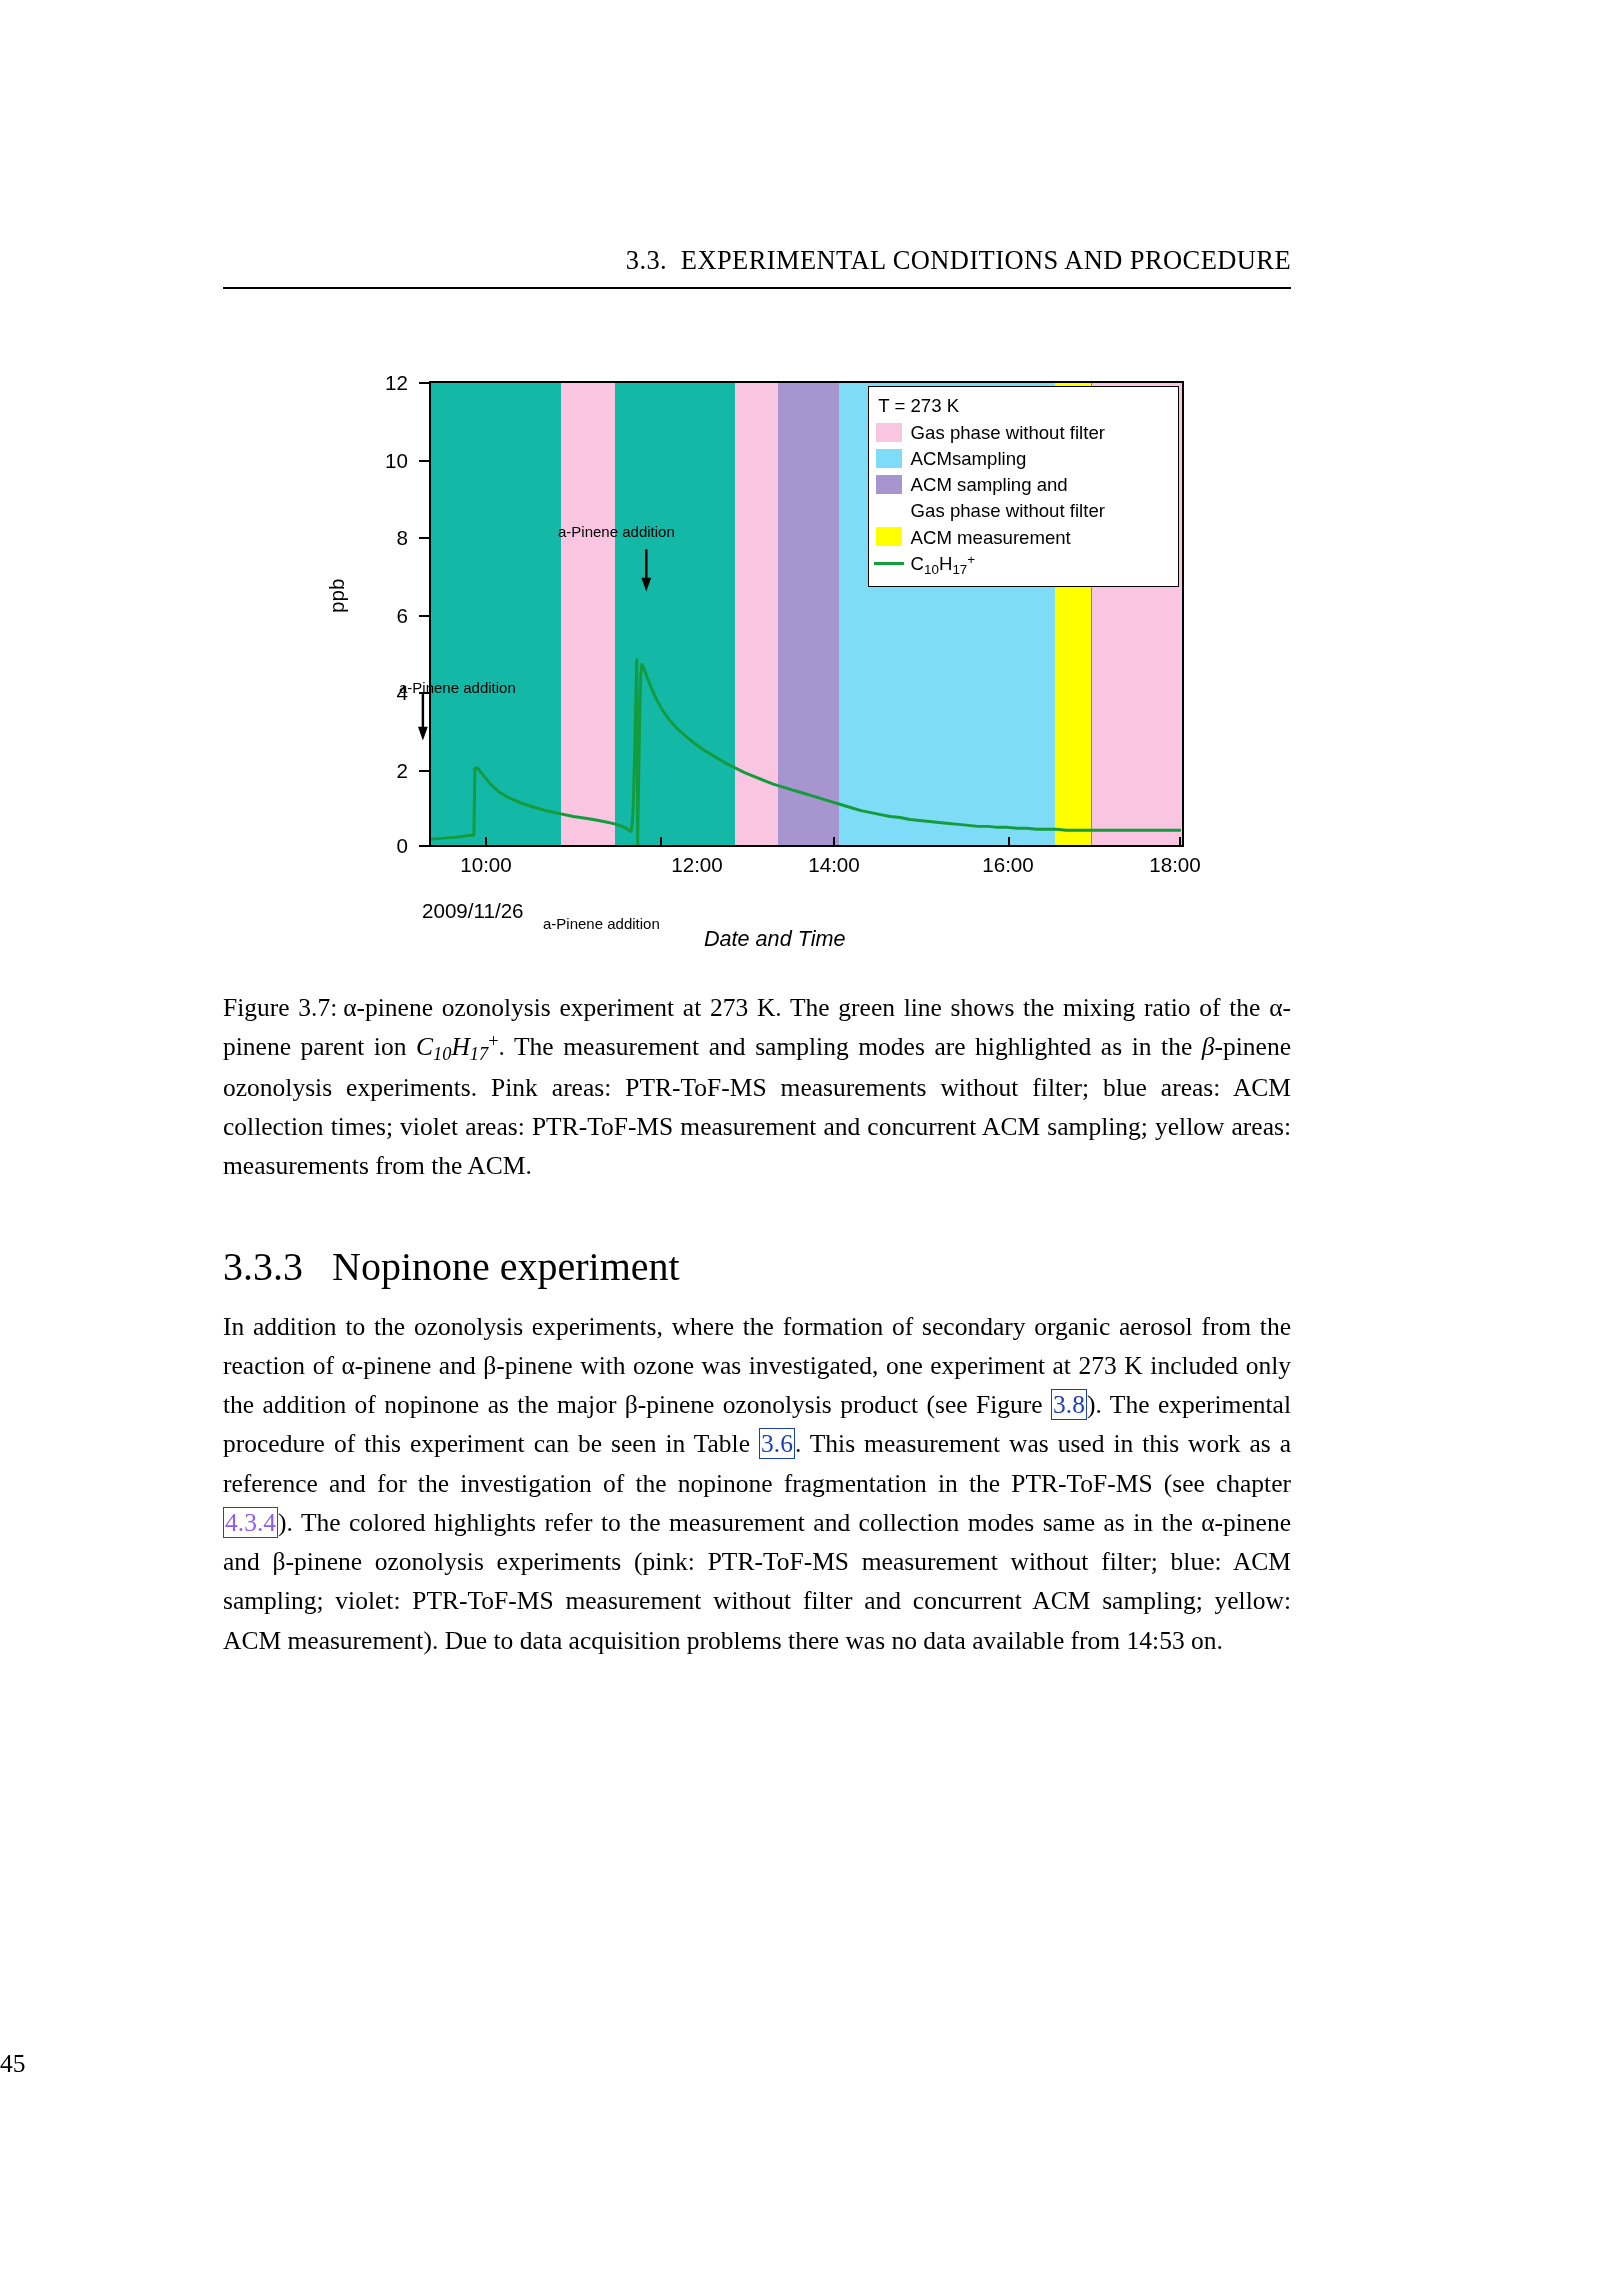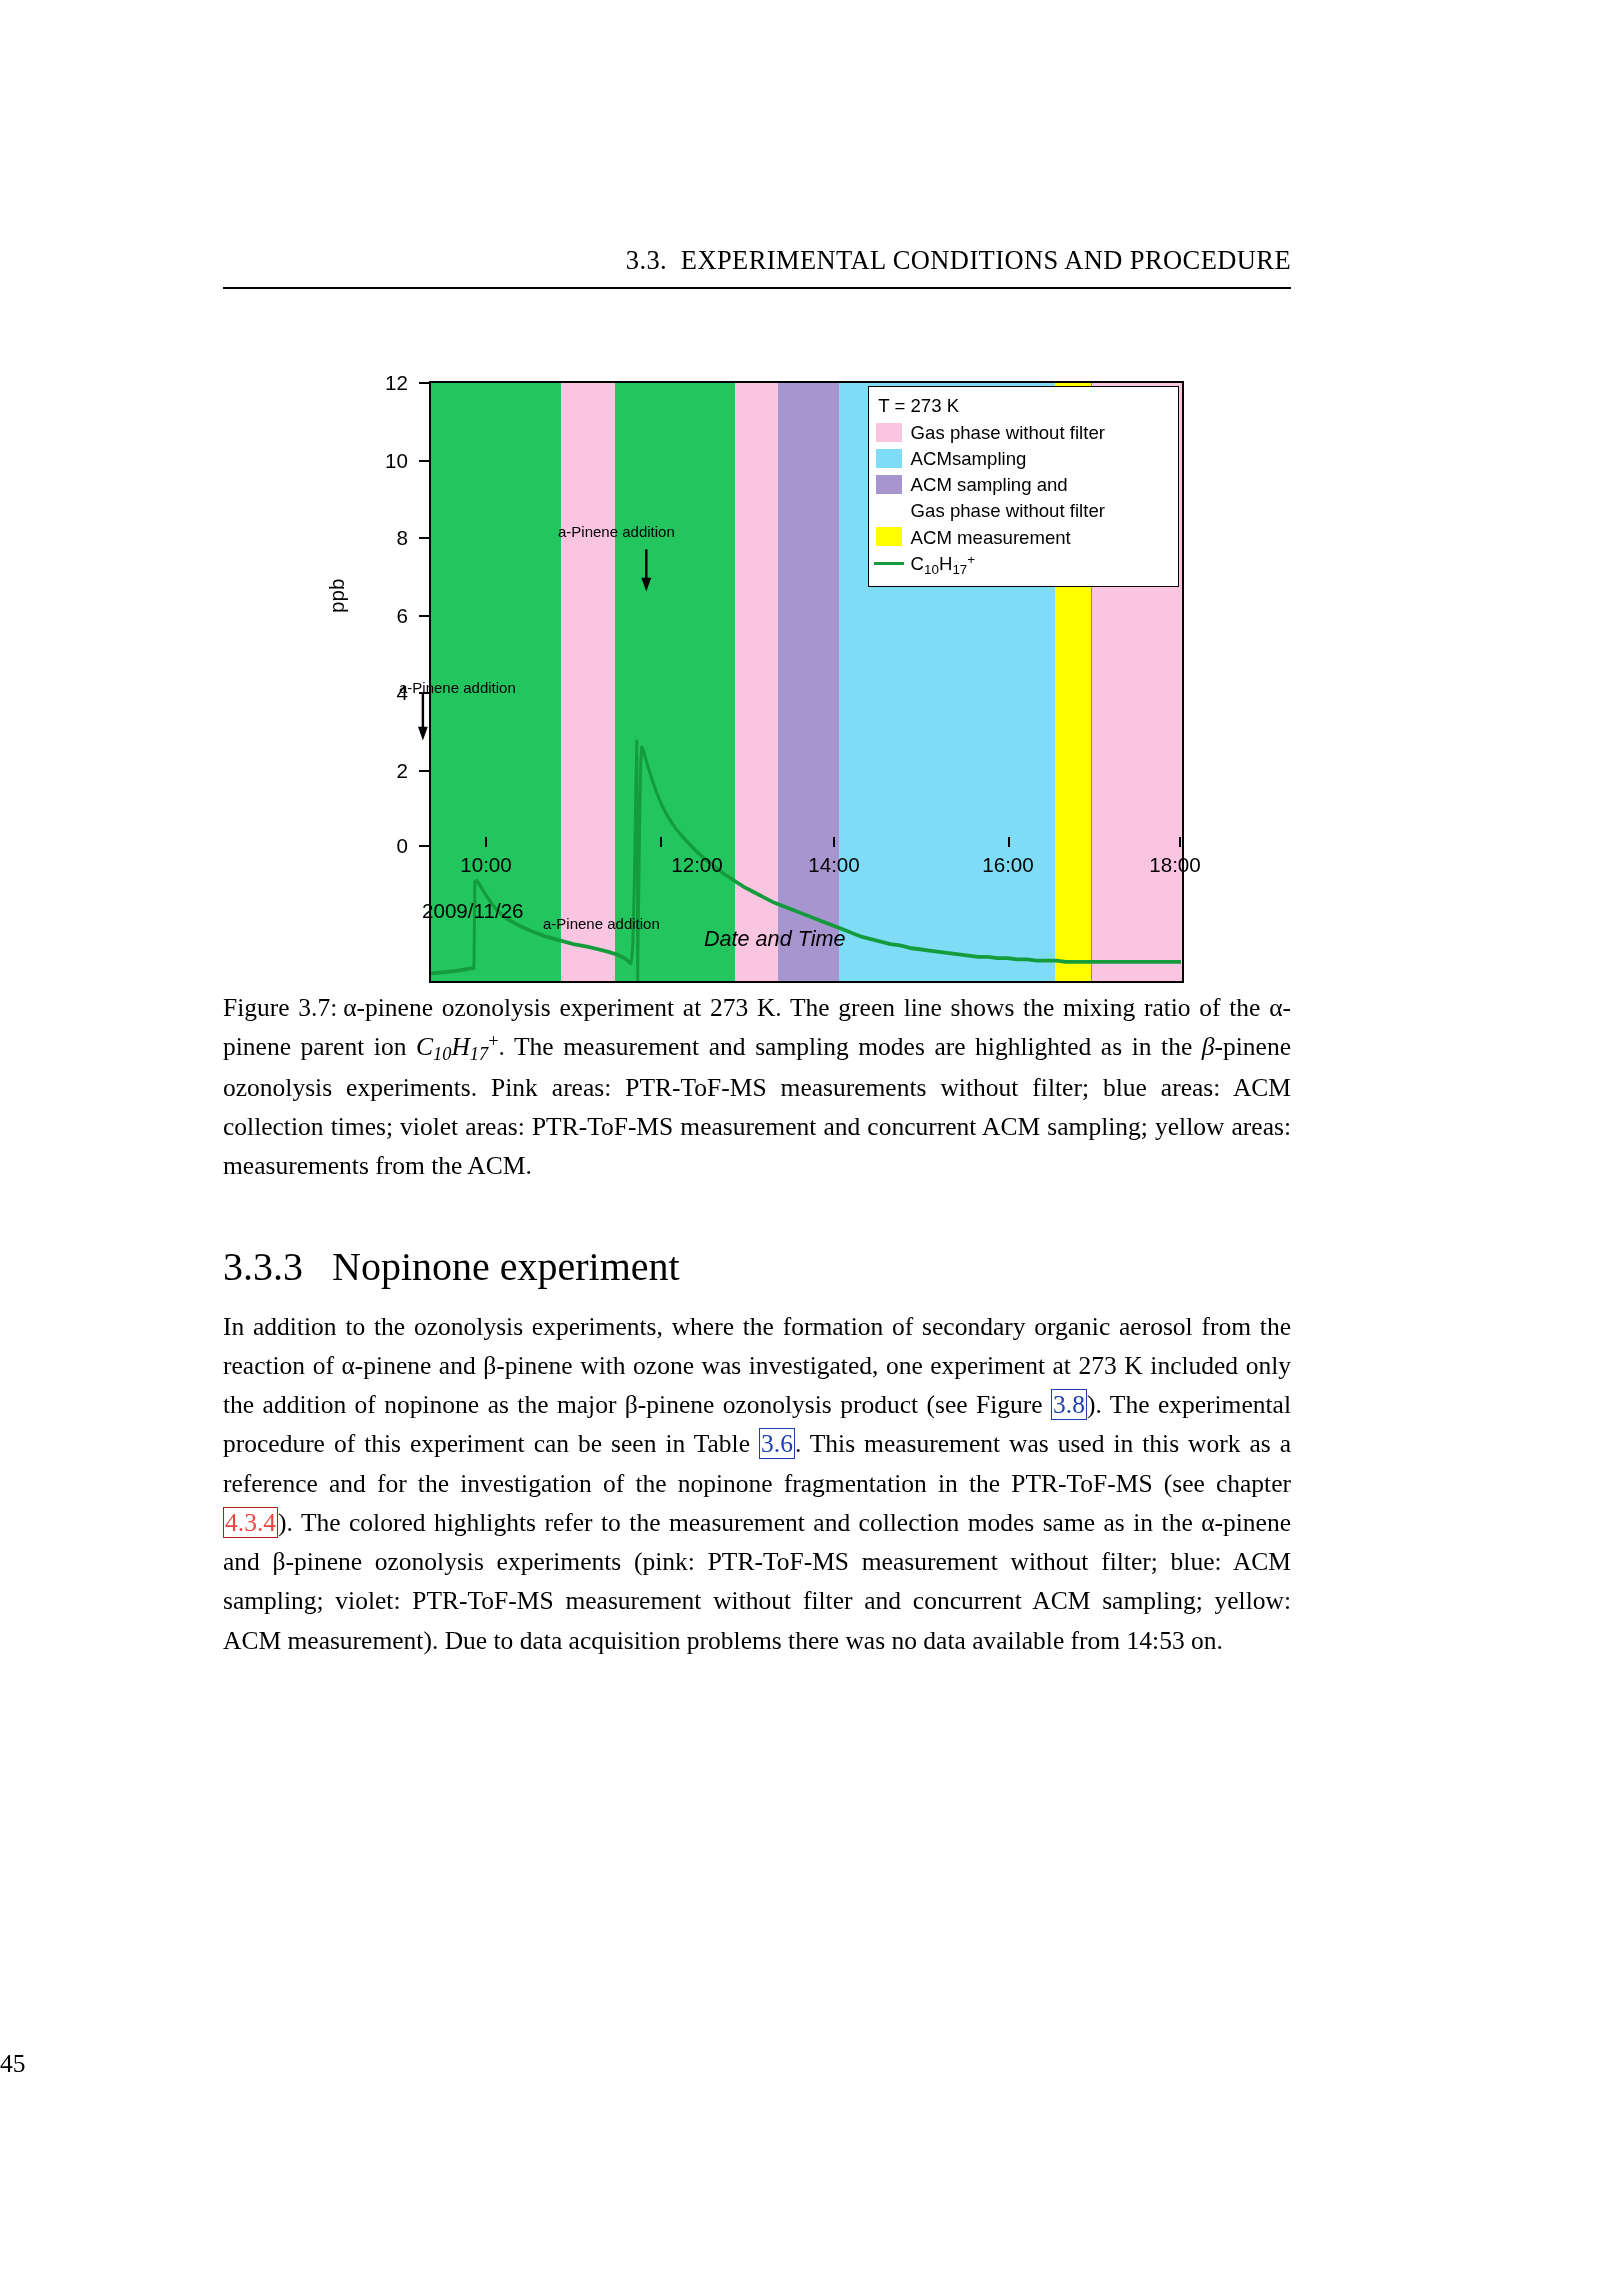--- a/index.html
+++ b/index.html
@@ -50,25 +50,25 @@
     left: 69px;
     top: 0;
     width: 921px;
     height: 490px;
   }
   .axes {
     position: absolute;
     left: 137px;
     top: 23.5px;
     width: 755px;
-    height: 602px;
+    height: 466px;
     border: 2px solid #000;
     box-sizing: border-box;
     overflow: hidden;
-    background: #22c55e;
+    background: #14b8a6;
   }
   .band {
     position: absolute;
     top: 0;
     bottom: 0;
   }
   .series-svg {
     position: absolute;
     left: 0; top: 0;
     width: 100%;
@@ -192,21 +192,21 @@
   }
   h3.subsec .num { margin-right: 29px; }
   p.body {
     font-size: 25.5px;
     line-height: 1.54;
     text-align: justify;
     text-justify: inter-word;
     margin: 0;
   }
   .ref-link {
-    color: #ef4444;
+    color: #8b5cf6;
     border: 1px solid #b31b1b;
     padding: 0 1px;
   }
   .ref-link.blue {
     color: #1b3fb3;
     border-color: #1b3fb3;
   }
   .italic { font-style: italic; }
   .pagenum {
     position: absolute;

